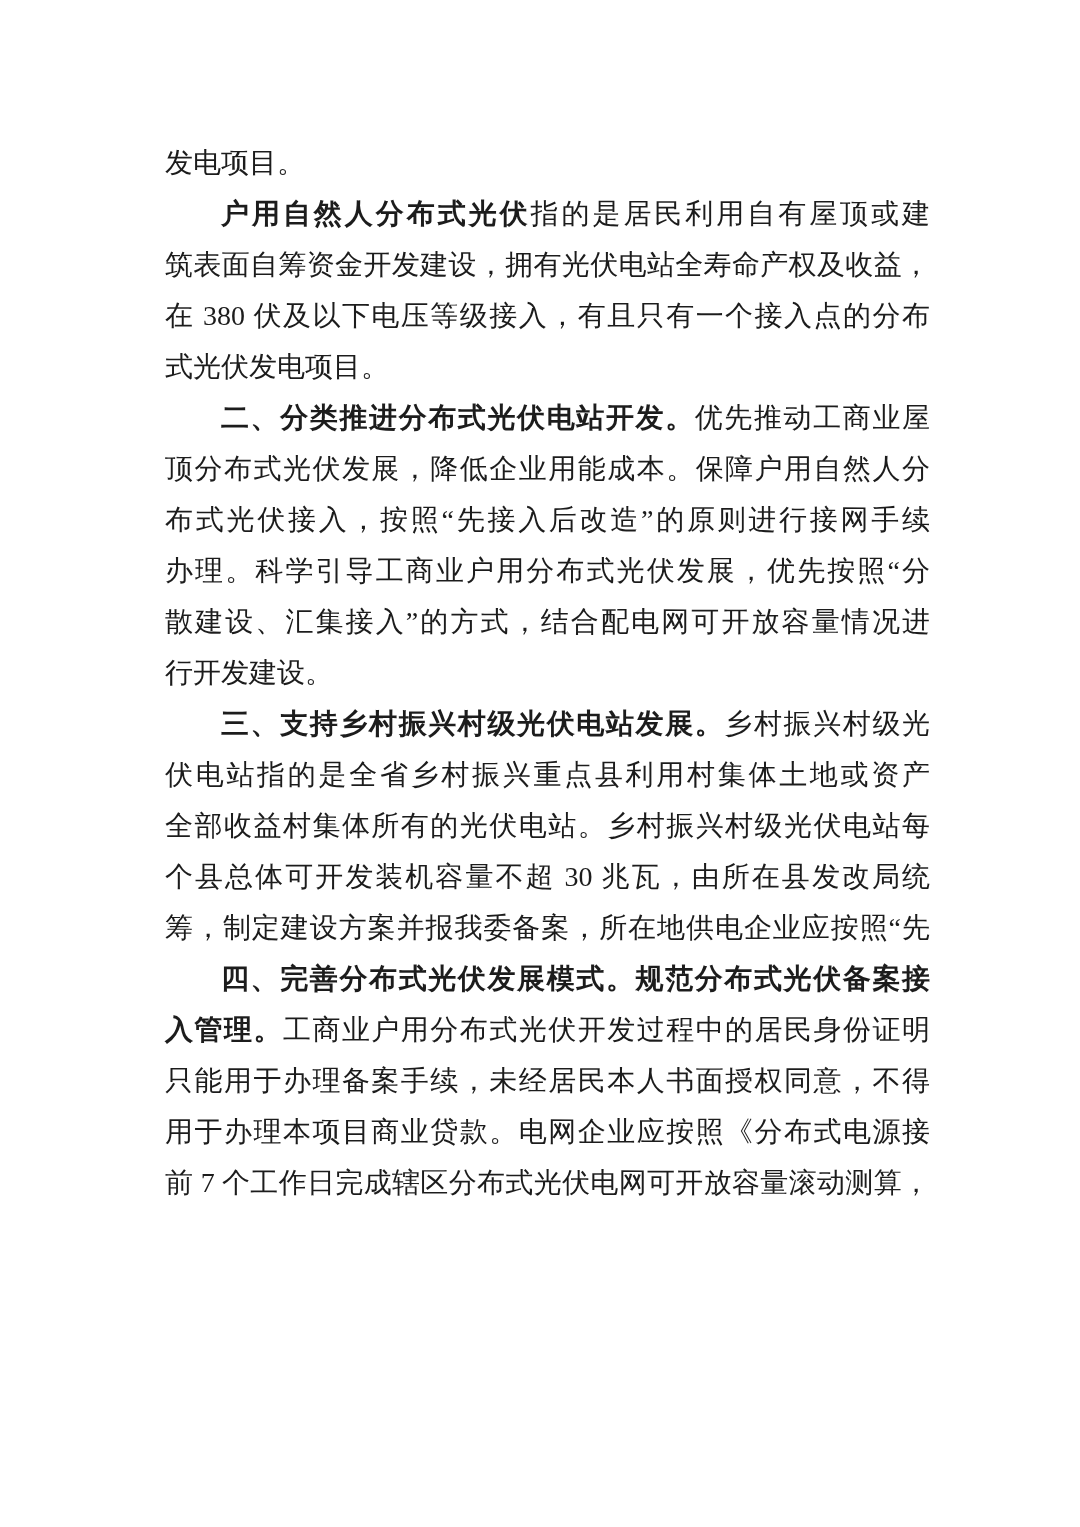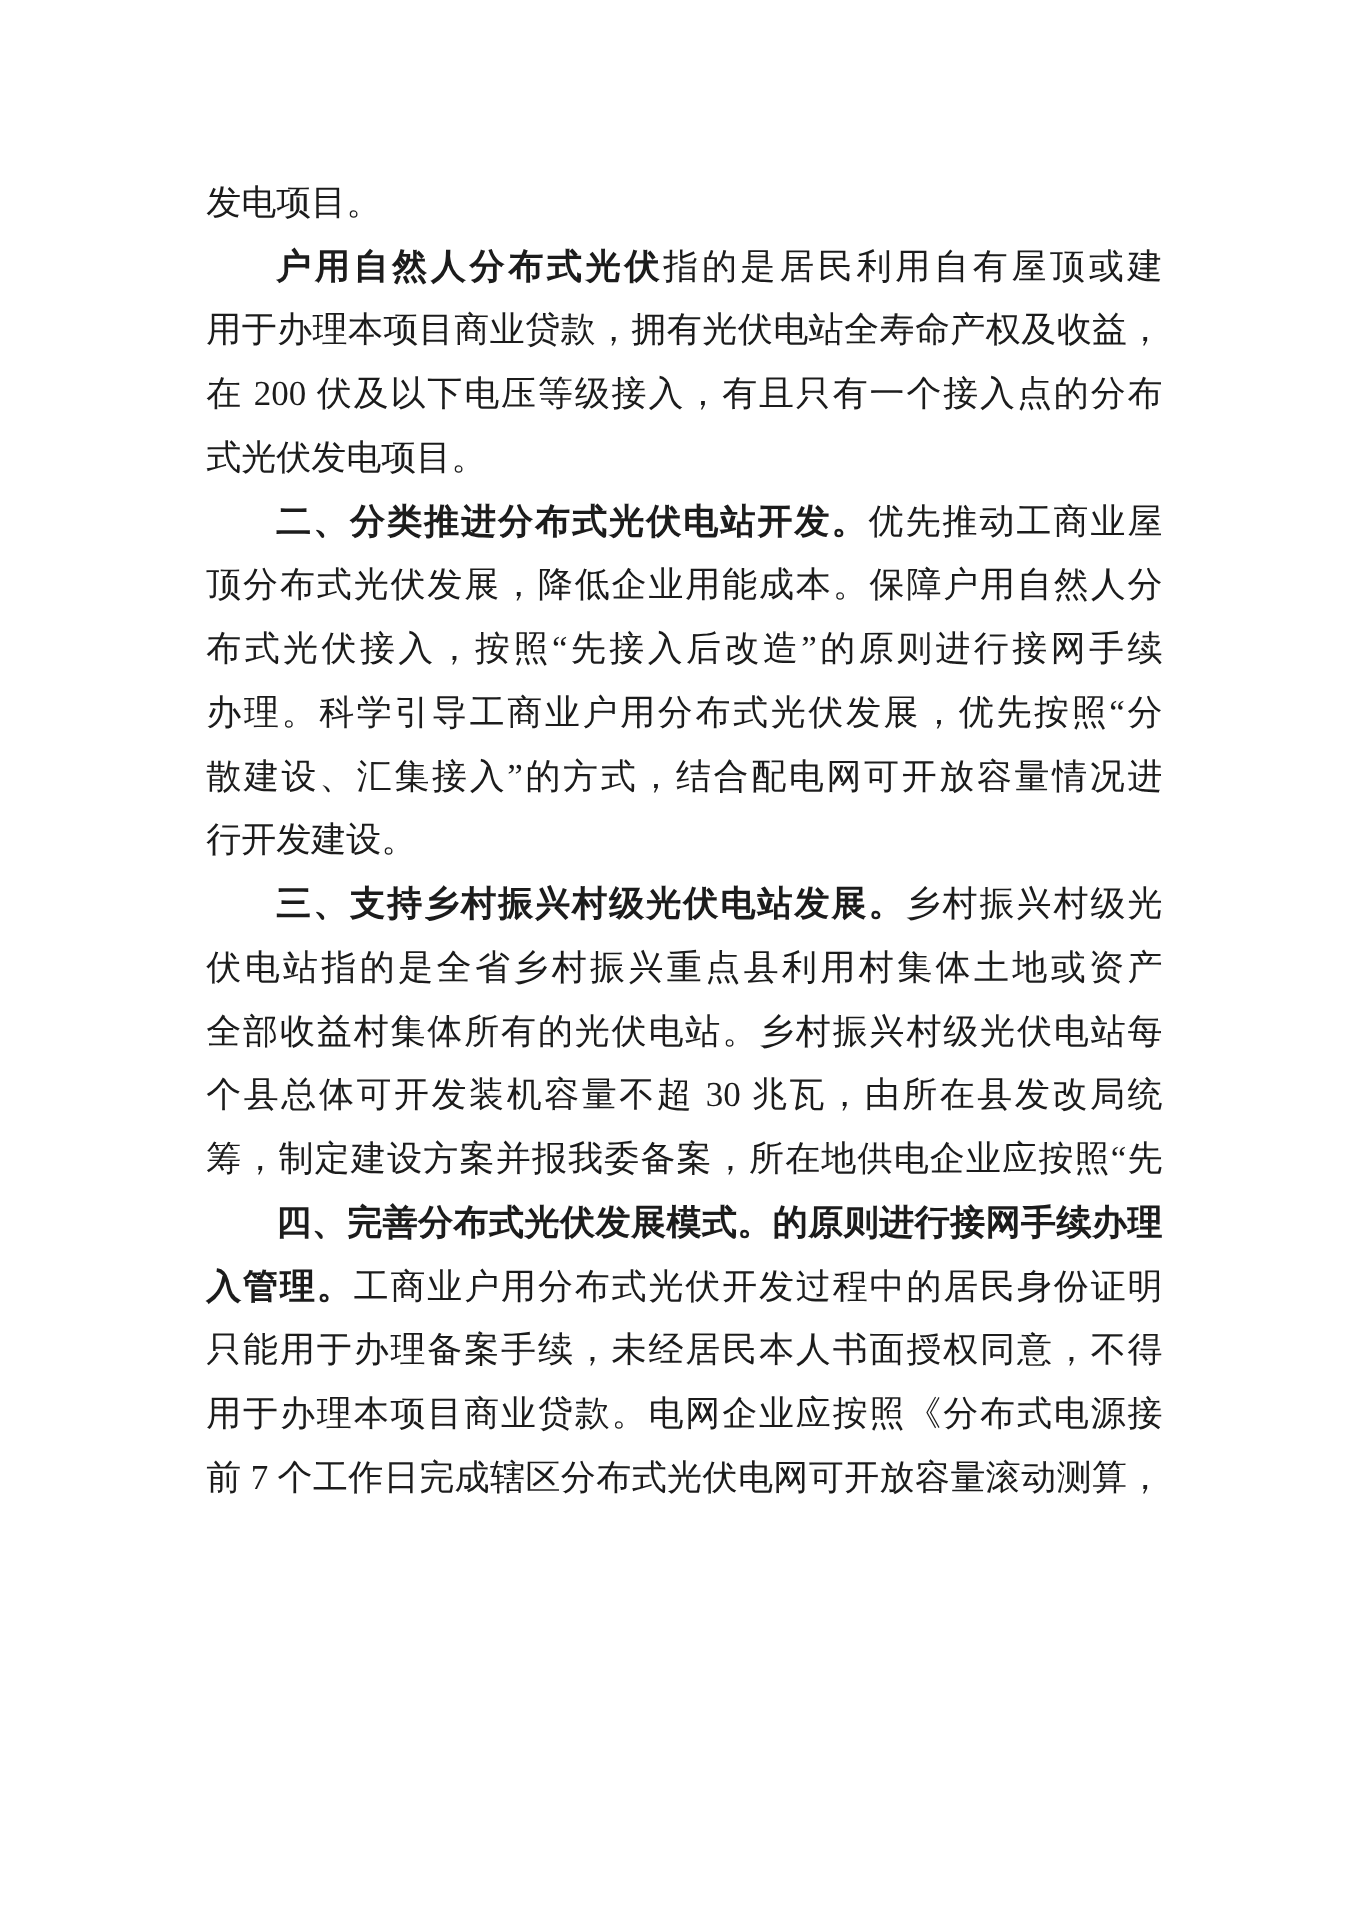--- a/index.html
+++ b/index.html
@@ -43,33 +43,33 @@
     font-family: Liberation Mono, monospace;
   }
 </style>
 </head>
 <body>
 
 <div class="page">
   <div class="text-block" id="lines-container">
       <div class="line"><span>发电项目。</span></div>
       <div class="line indent justify"><span class="seg-bold">户用自然人分布式光伏</span><span>指的是居民利用自有屋顶或建</span></div>
-      <div class="line justify"><span>用于办理本项目商业贷款，拥有光伏电站全寿命产权及收益，</span></div>
-      <div class="line justify"><span>在 200 伏及以下电压等级接入，有且只有一个接入点的分布</span></div>
+      <div class="line justify"><span>筑表面自筹资金开发建设，拥有光伏电站全寿命产权及收益，</span></div>
+      <div class="line justify"><span>在 380 伏及以下电压等级接入，有且只有一个接入点的分布</span></div>
       <div class="line"><span>式光伏发电项目。</span></div>
       <div class="line indent justify"><span class="seg-bold">二、分类推进分布式光伏电站开发。</span><span>优先推动工商业屋</span></div>
       <div class="line justify"><span>顶分布式光伏发展，降低企业用能成本。保障户用自然人分</span></div>
       <div class="line justify"><span>布式光伏接入，按照“先接入后改造”的原则进行接网手续</span></div>
       <div class="line justify"><span>办理。科学引导工商业户用分布式光伏发展，优先按照“分</span></div>
       <div class="line justify"><span>散建设、汇集接入”的方式，结合配电网可开放容量情况进</span></div>
       <div class="line"><span>行开发建设。</span></div>
       <div class="line indent justify"><span class="seg-bold">三、支持乡村振兴村级光伏电站发展。</span><span>乡村振兴村级光</span></div>
       <div class="line justify"><span>伏电站指的是全省乡村振兴重点县利用村集体土地或资产</span></div>
       <div class="line justify"><span>全部收益村集体所有的光伏电站。乡村振兴村级光伏电站每</span></div>
       <div class="line justify"><span>个县总体可开发装机容量不超 30 兆瓦，由所在县发改局统</span></div>
       <div class="line justify"><span>筹，制定建设方案并报我委备案，所在地供电企业应按照“先</span></div>
-      <div class="line indent justify"><span class="seg-bold">四、完善分布式光伏发展模式。的原则进行接网手续办理</span></div>
+      <div class="line indent justify"><span class="seg-bold">四、完善分布式光伏发展模式。规范分布式光伏备案接</span></div>
       <div class="line justify"><span class="seg-bold">入管理。</span><span>工商业户用分布式光伏开发过程中的居民身份证明</span></div>
       <div class="line justify"><span>只能用于办理备案手续，未经居民本人书面授权同意，不得</span></div>
       <div class="line justify"><span>用于办理本项目商业贷款。电网企业应按照《分布式电源接</span></div>
       <div class="line justify"><span>前 7 个工作日完成辖区分布式光伏电网可开放容量滚动测算，</span></div>
     </div>
 </div>
 
 </body></html>

